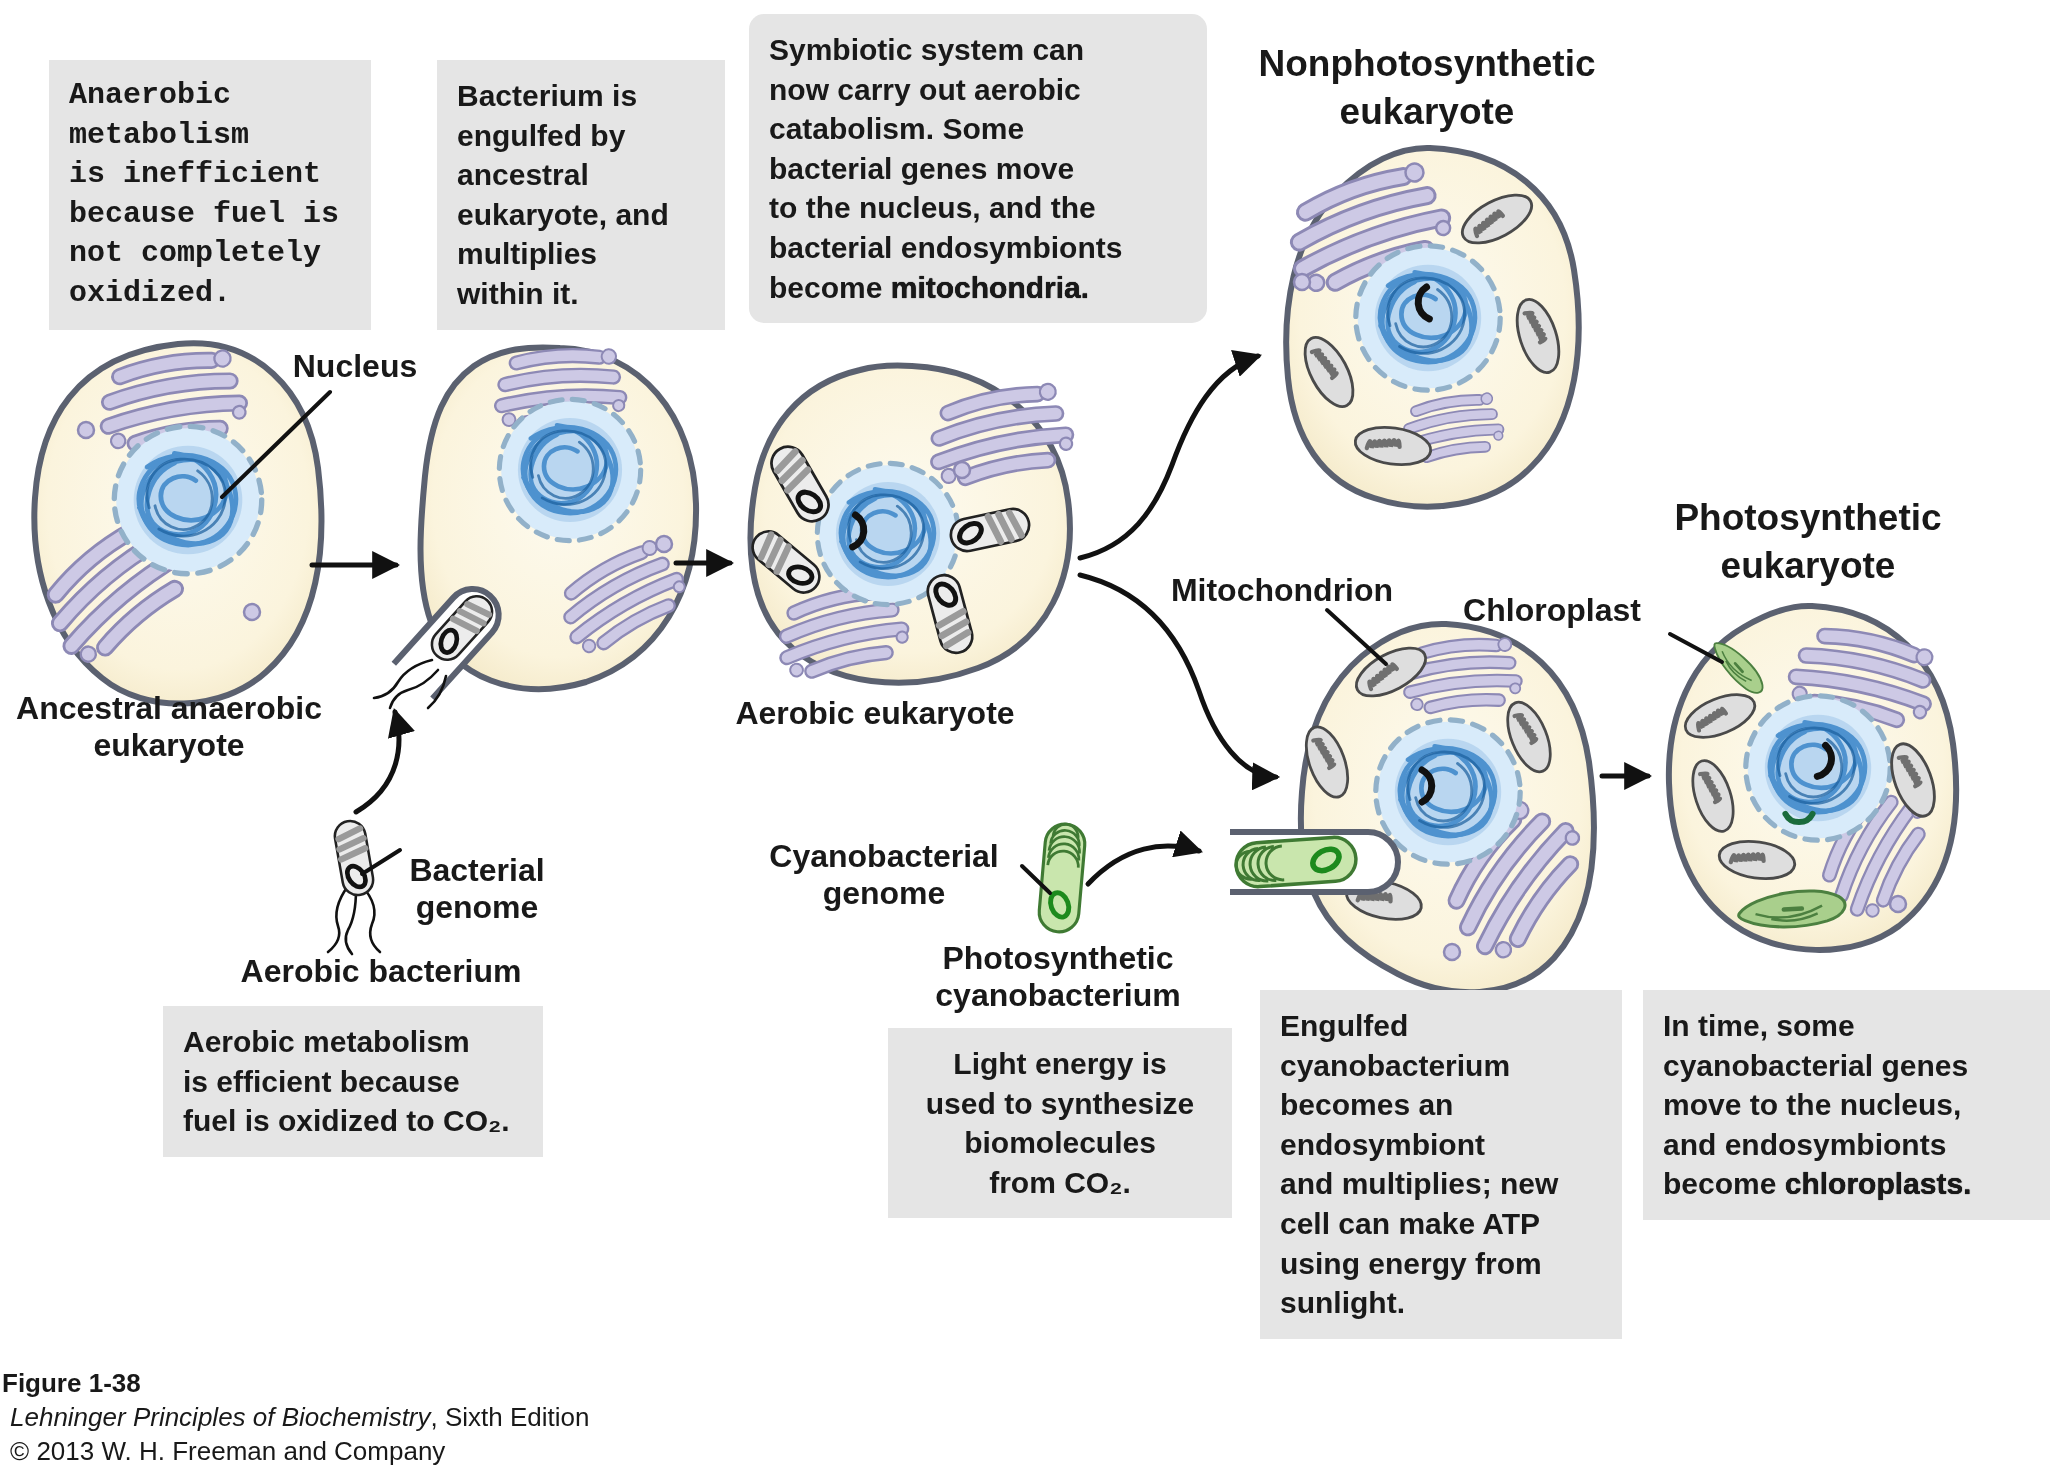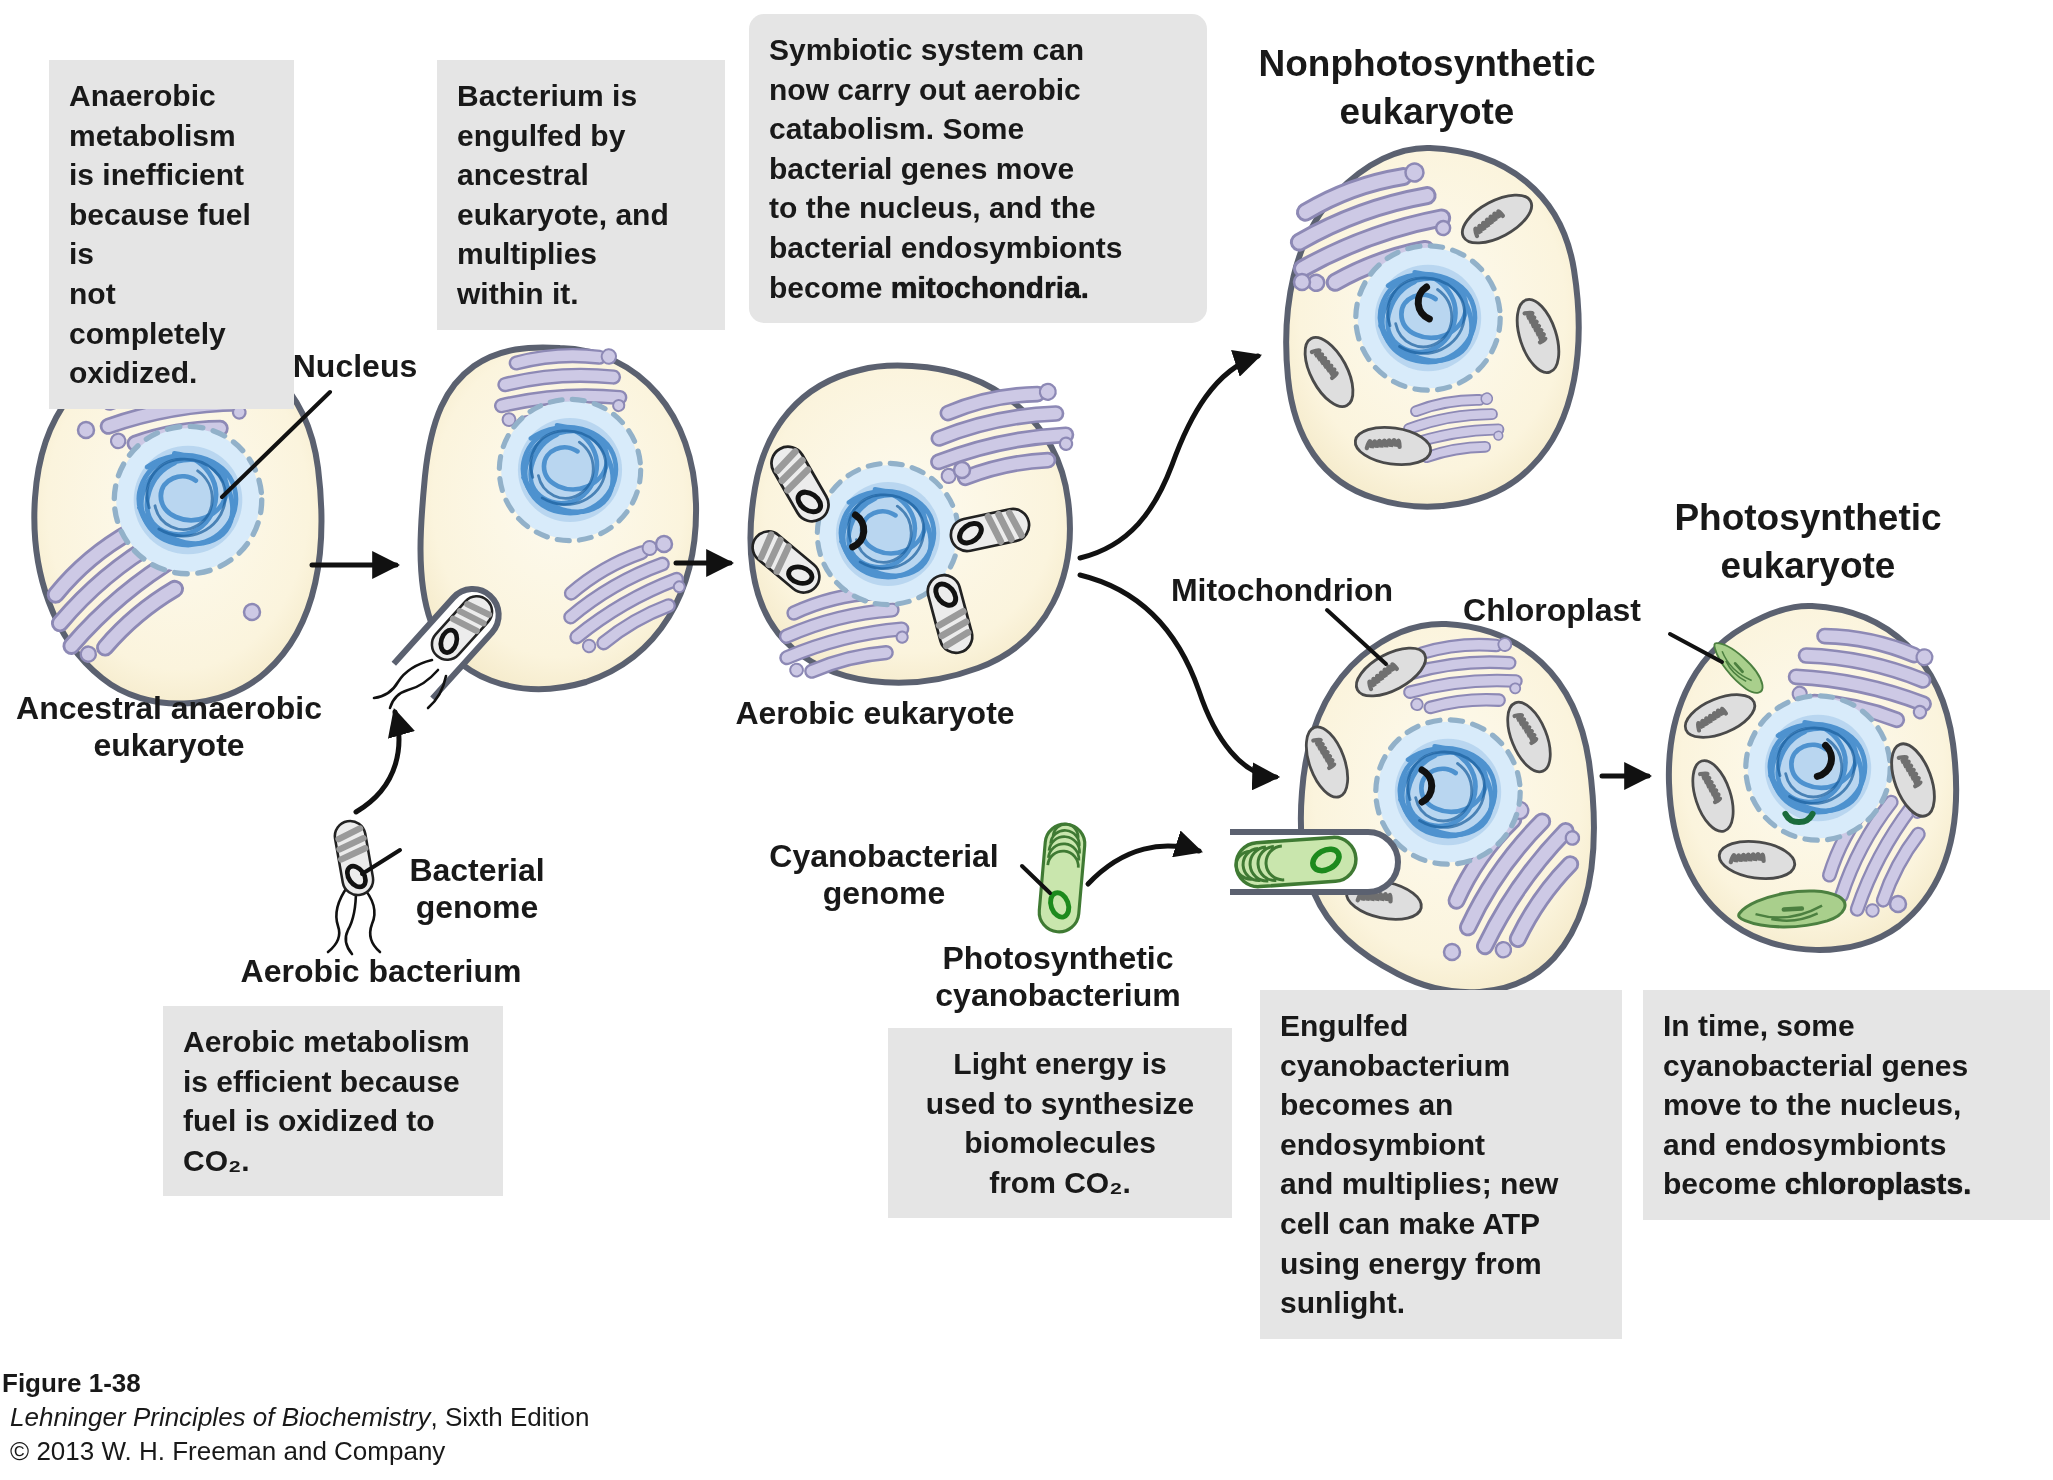--- a/index.html
+++ b/index.html
@@ -213,21 +213,21 @@
 
     <g fill="none" stroke="#111" stroke-width="4" stroke-linecap="round">
       <path d="M 330,392 L 222,497"></path>
       <path d="M 400,850 L 362,874"></path>
       <path d="M 1022,866 L 1050,893"></path>
       <path d="M 1327,610 L 1386,664"></path>
       <path d="M 1670,634 L 1722,662"></path>
     </g>
   </svg>
 
-  <div class="callout" style="left:49px;top:60px;width:245px;"><span>Anaerobic
+  <div class="callout" style="left:49px;top:60px;width:322px;font-family:Liberation Mono, monospace;"><span>Anaerobic
 metabolism
 is inefficient
 because fuel is
 not completely
 oxidized.</span></div>
 
   <div class="callout" style="left:437px;top:60px;width:288px;"><span>Bacterium is
 engulfed by
 ancestral
 eukaryote, and
@@ -235,21 +235,21 @@
 within it.</span></div>
 
   <div class="callout" style="left:749px;top:14px;width:458px;border-radius:15px;"><span>Symbiotic system can
 now carry out aerobic
 catabolism. Some
 bacterial genes move
 to the nucleus, and the
 bacterial endosymbionts
 become </span><span class="xb">mitochondria.</span></div>
 
-  <div class="callout" style="left:163px;top:1006px;width:340px;"><span>Aerobic metabolism
+  <div class="callout" style="left:163px;top:1006px;width:380px;"><span>Aerobic metabolism
 is efficient because
 fuel is oxidized to CO₂.</span></div>
 
   <div class="callout" style="left:888px;top:1028px;width:344px;text-align:center;"><span>Light energy is
 used to synthesize
 biomolecules
 from CO₂.</span></div>
 
   <div class="callout" style="left:1260px;top:990px;width:362px;"><span>Engulfed
 cyanobacterium

